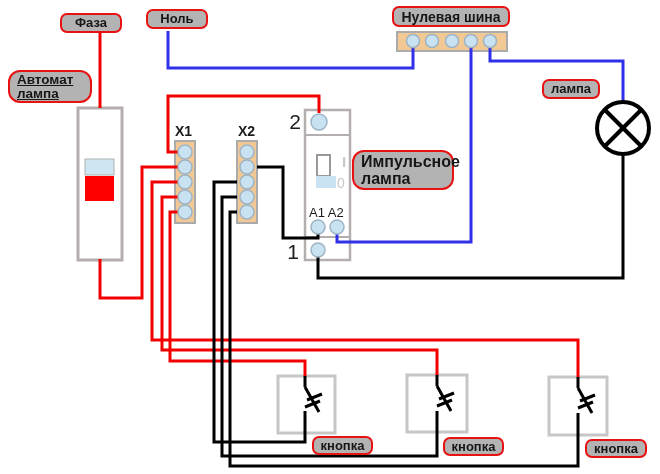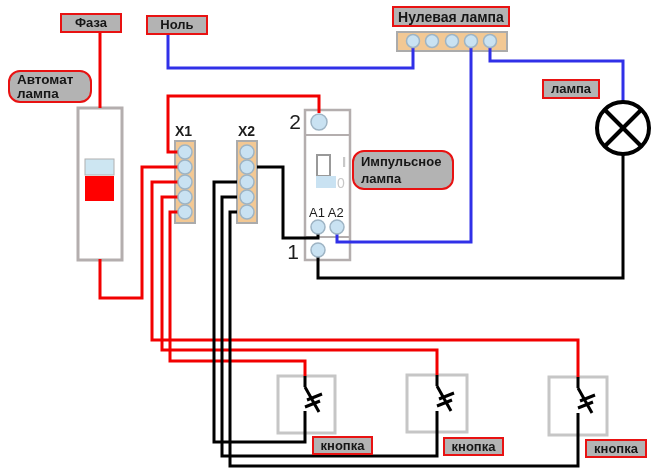--- a/index.html
+++ b/index.html
@@ -4,21 +4,21 @@
 <style>
   html,body{margin:0;padding:0;background:#fff;}
   #stage{
     position:relative;width:660px;height:474px;background:#ffffff;overflow:hidden;
     font-family:"Liberation Sans",sans-serif;
   }
   #stage svg{position:absolute;left:0;top:0;}
   .pill{
     position:absolute;box-sizing:border-box;
     background:var(--label-fill);border:2.5px solid var(--label-border);
-    border-radius:0;color:#161616;font-weight:bold;font-size:13px;
+    border-radius:7px;color:#161616;font-weight:bold;font-size:13px;
     display:flex;align-items:center;justify-content:center;line-height:14px;
     white-space:nowrap;
   }
   .pill.multiline{border-radius:12px;justify-content:flex-start;padding-left:7px;white-space:normal;}
   .pill.multiline span{display:block;}
   svg text{font-family:"Liberation Sans","DejaVu Sans",sans-serif;}
   .wire{fill:none;stroke-linejoin:miter;}
   .wire-phase{stroke:var(--phase-wire);stroke-width:3;}
   .wire-neutral{stroke:var(--neutral-wire);stroke-width:3;}
   .wire-switched{stroke:var(--switched-wire);stroke-width:3;}
@@ -127,34 +127,34 @@
       <text class="devtext" x="175" y="136" font-size="14" font-weight="bold">X1</text>
       <text class="devtext" x="238" y="136" font-size="14" font-weight="bold">X2</text>
       <text class="devtext" x="301" y="129" font-size="21" text-anchor="end">2</text>
       <text class="devtext" x="299" y="259" font-size="21" text-anchor="end">1</text>
       <text class="devtext" x="309" y="217" font-size="13">A1 A2</text>
     </g>
   </svg>
 
   <div class="pill" style="left:60px;top:13px;width:62px;height:20px;">Фаза</div>
 
-  <div class="pill" style="left:146px;top:15px;width:62px;height:20px;">Ноль</div>
+  <div class="pill" style="left:146px;top:9px;width:62px;height:20px;">Ноль</div>
 
-  <div class="pill" style="left:392px;top:6px;width:118px;height:21px;font-size:14px;">Нулевая лампа</div>
+  <div class="pill" style="left:392px;top:6px;width:118px;height:21px;font-size:14px;">Нулевая шина</div>
 
-  <div class="pill multiline" style="left:8px;top:70px;width:84px;height:33px;font-size:13.5px;">
+  <div class="pill multiline" style="left:8px;top:70px;width:84px;height:33px;font-size:13.5px;text-decoration:underline;">
     <span>
       <span>Автомат</span>
       <span>лампа</span>
     </span>
   </div>
 
   <div class="pill" style="left:542px;top:79px;width:58px;height:20px;">лампа</div>
 
-  <div class="pill multiline" style="left:352px;top:150px;width:102px;height:40px;font-size:13px;line-height:17px;">
+  <div class="pill multiline" style="left:352px;top:150px;width:102px;height:40px;font-size:16px;line-height:17px;">
     <span>
       <span>Импульсное</span>
       <span>лампа</span>
     </span>
   </div>
 
   <div class="pill" style="left:312px;top:436px;width:61px;height:19px;">кнопка</div>
 
   <div class="pill" style="left:443px;top:437px;width:61px;height:19px;">кнопка</div>
 

